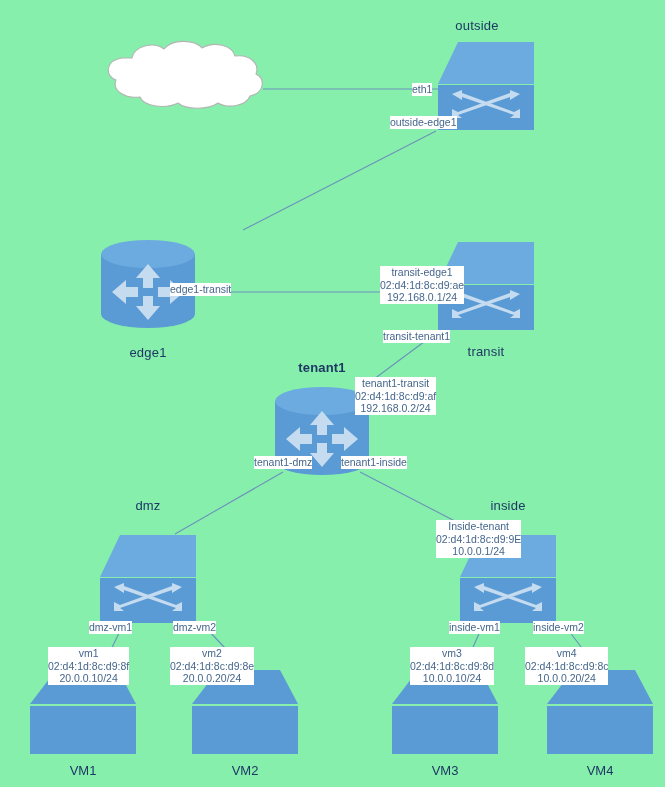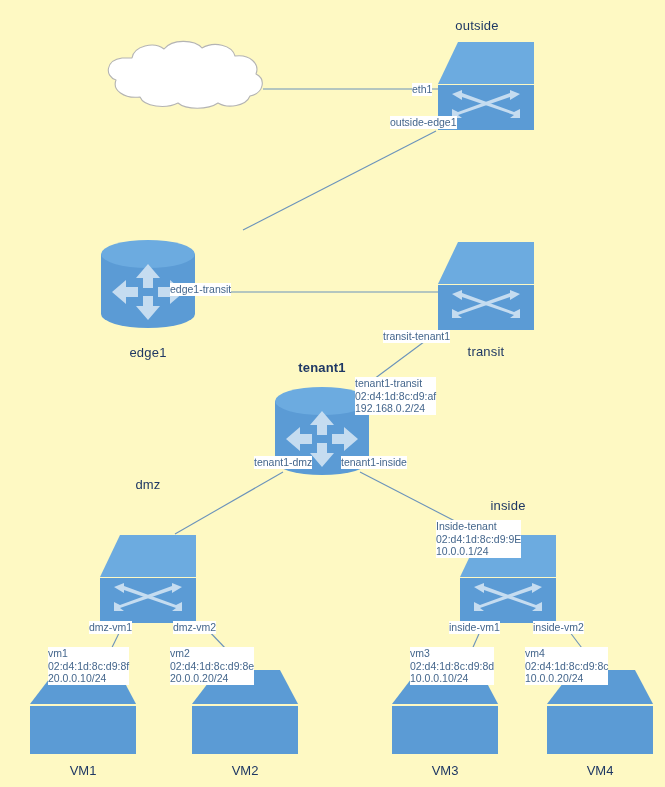--- a/index.html
+++ b/index.html
@@ -7,21 +7,21 @@
     padding: 0;
     background: #ffffff;
   }
   body {
     font-family: "Liberation Sans", sans-serif;
   }
   #canvas {
     position: relative;
     width: 665px;
     height: 787px;
-    background: #fef9c3;
+    background: #86efac;
     overflow: hidden;
   }
   #edges {
     position: absolute;
     left: 0;
     top: 0;
     width: 665px;
     height: 787px;
   }
   .node {
@@ -35,20 +35,21 @@
     text-align: center;
     letter-spacing: 0.2px;
   }
   .iface-label {
     position: absolute;
     color: #44668c;
     font-size: 10.5px;
     line-height: 12.5px;
     white-space: nowrap;
     background: #ffffff;
+    text-align: center;
   }
   .vm-name {
     position: absolute;
     color: #1f3864;
     font-size: 13px;
     white-space: nowrap;
     text-align: center;
   }
 </style>
 </head>
@@ -119,20 +120,25 @@
     <svg width="100" height="92" viewBox="0 0 100 92">
       <path d="M22 2 L98 2 L98 44 L2 44 Z" fill="#6cabe0"></path>
       <rect x="2" y="45" width="96" height="45" fill="#5b9bd5"></rect>
       <g fill="#c5dcf0">
         <path d="M16 54 L26 50 L26 53 L78 72 L84 69 L84 78 L74 78 L78 75 L26 57 L26 60 Z"></path>
         <path d="M84 54 L74 50 L74 53 L22 72 L16 69 L16 78 L26 78 L22 75 L74 57 L74 60 Z"></path>
       </g>
     </svg>
   </div>
   <div class="node-title" style="left:436px; top:344px; width:100px;">transit</div>
+  <div class="iface-label" style="left:380px; top:266px;">
+    <div>transit-edge1</div>
+    <div>02:d4:1d:8c:d9:ae</div>
+    <div>192.168.0.1/24</div>
+  </div>
   <div class="iface-label" style="left:383px; top:330px;">
     <div>transit-tenant1</div>
   </div>
 
   <div class="node" style="left:272px; top:385px; width:100px; height:92px;">
     <svg width="100" height="92" viewBox="0 0 100 92">
       <path d="M3 16 L3 76 A47 14 0 0 0 97 76 L97 16 Z" fill="#5b9bd5"></path>
       <ellipse cx="50" cy="16" rx="47" ry="14" fill="#6cabe0"></ellipse>
       <g fill="#c5dcf0">
         <path d="M50 26 L62 40 L55 40 L55 50 L45 50 L45 40 L38 40 Z"></path>
@@ -158,21 +164,21 @@
   <div class="node" style="left:98px; top:533px; width:100px; height:92px;">
     <svg width="100" height="92" viewBox="0 0 100 92">
       <path d="M22 2 L98 2 L98 44 L2 44 Z" fill="#6cabe0"></path>
       <rect x="2" y="45" width="96" height="45" fill="#5b9bd5"></rect>
       <g fill="#c5dcf0">
         <path d="M16 54 L26 50 L26 53 L78 72 L84 69 L84 78 L74 78 L78 75 L26 57 L26 60 Z"></path>
         <path d="M84 54 L74 50 L74 53 L22 72 L16 69 L16 78 L26 78 L22 75 L74 57 L74 60 Z"></path>
       </g>
     </svg>
   </div>
-  <div class="node-title" style="left:98px; top:477px; width:100px;">dmz</div>
+  <div class="node-title" style="left:98px; top:498px; width:100px;">dmz</div>
   <div class="iface-label" style="left:89px; top:621px;">
     <div>dmz-vm1</div>
   </div>
   <div class="iface-label" style="left:173px; top:621px;">
     <div>dmz-vm2</div>
   </div>
 
   <div class="node" style="left:458px; top:533px; width:100px; height:92px;">
     <svg width="100" height="92" viewBox="0 0 100 92">
       <path d="M22 2 L98 2 L98 44 L2 44 Z" fill="#6cabe0"></path>

